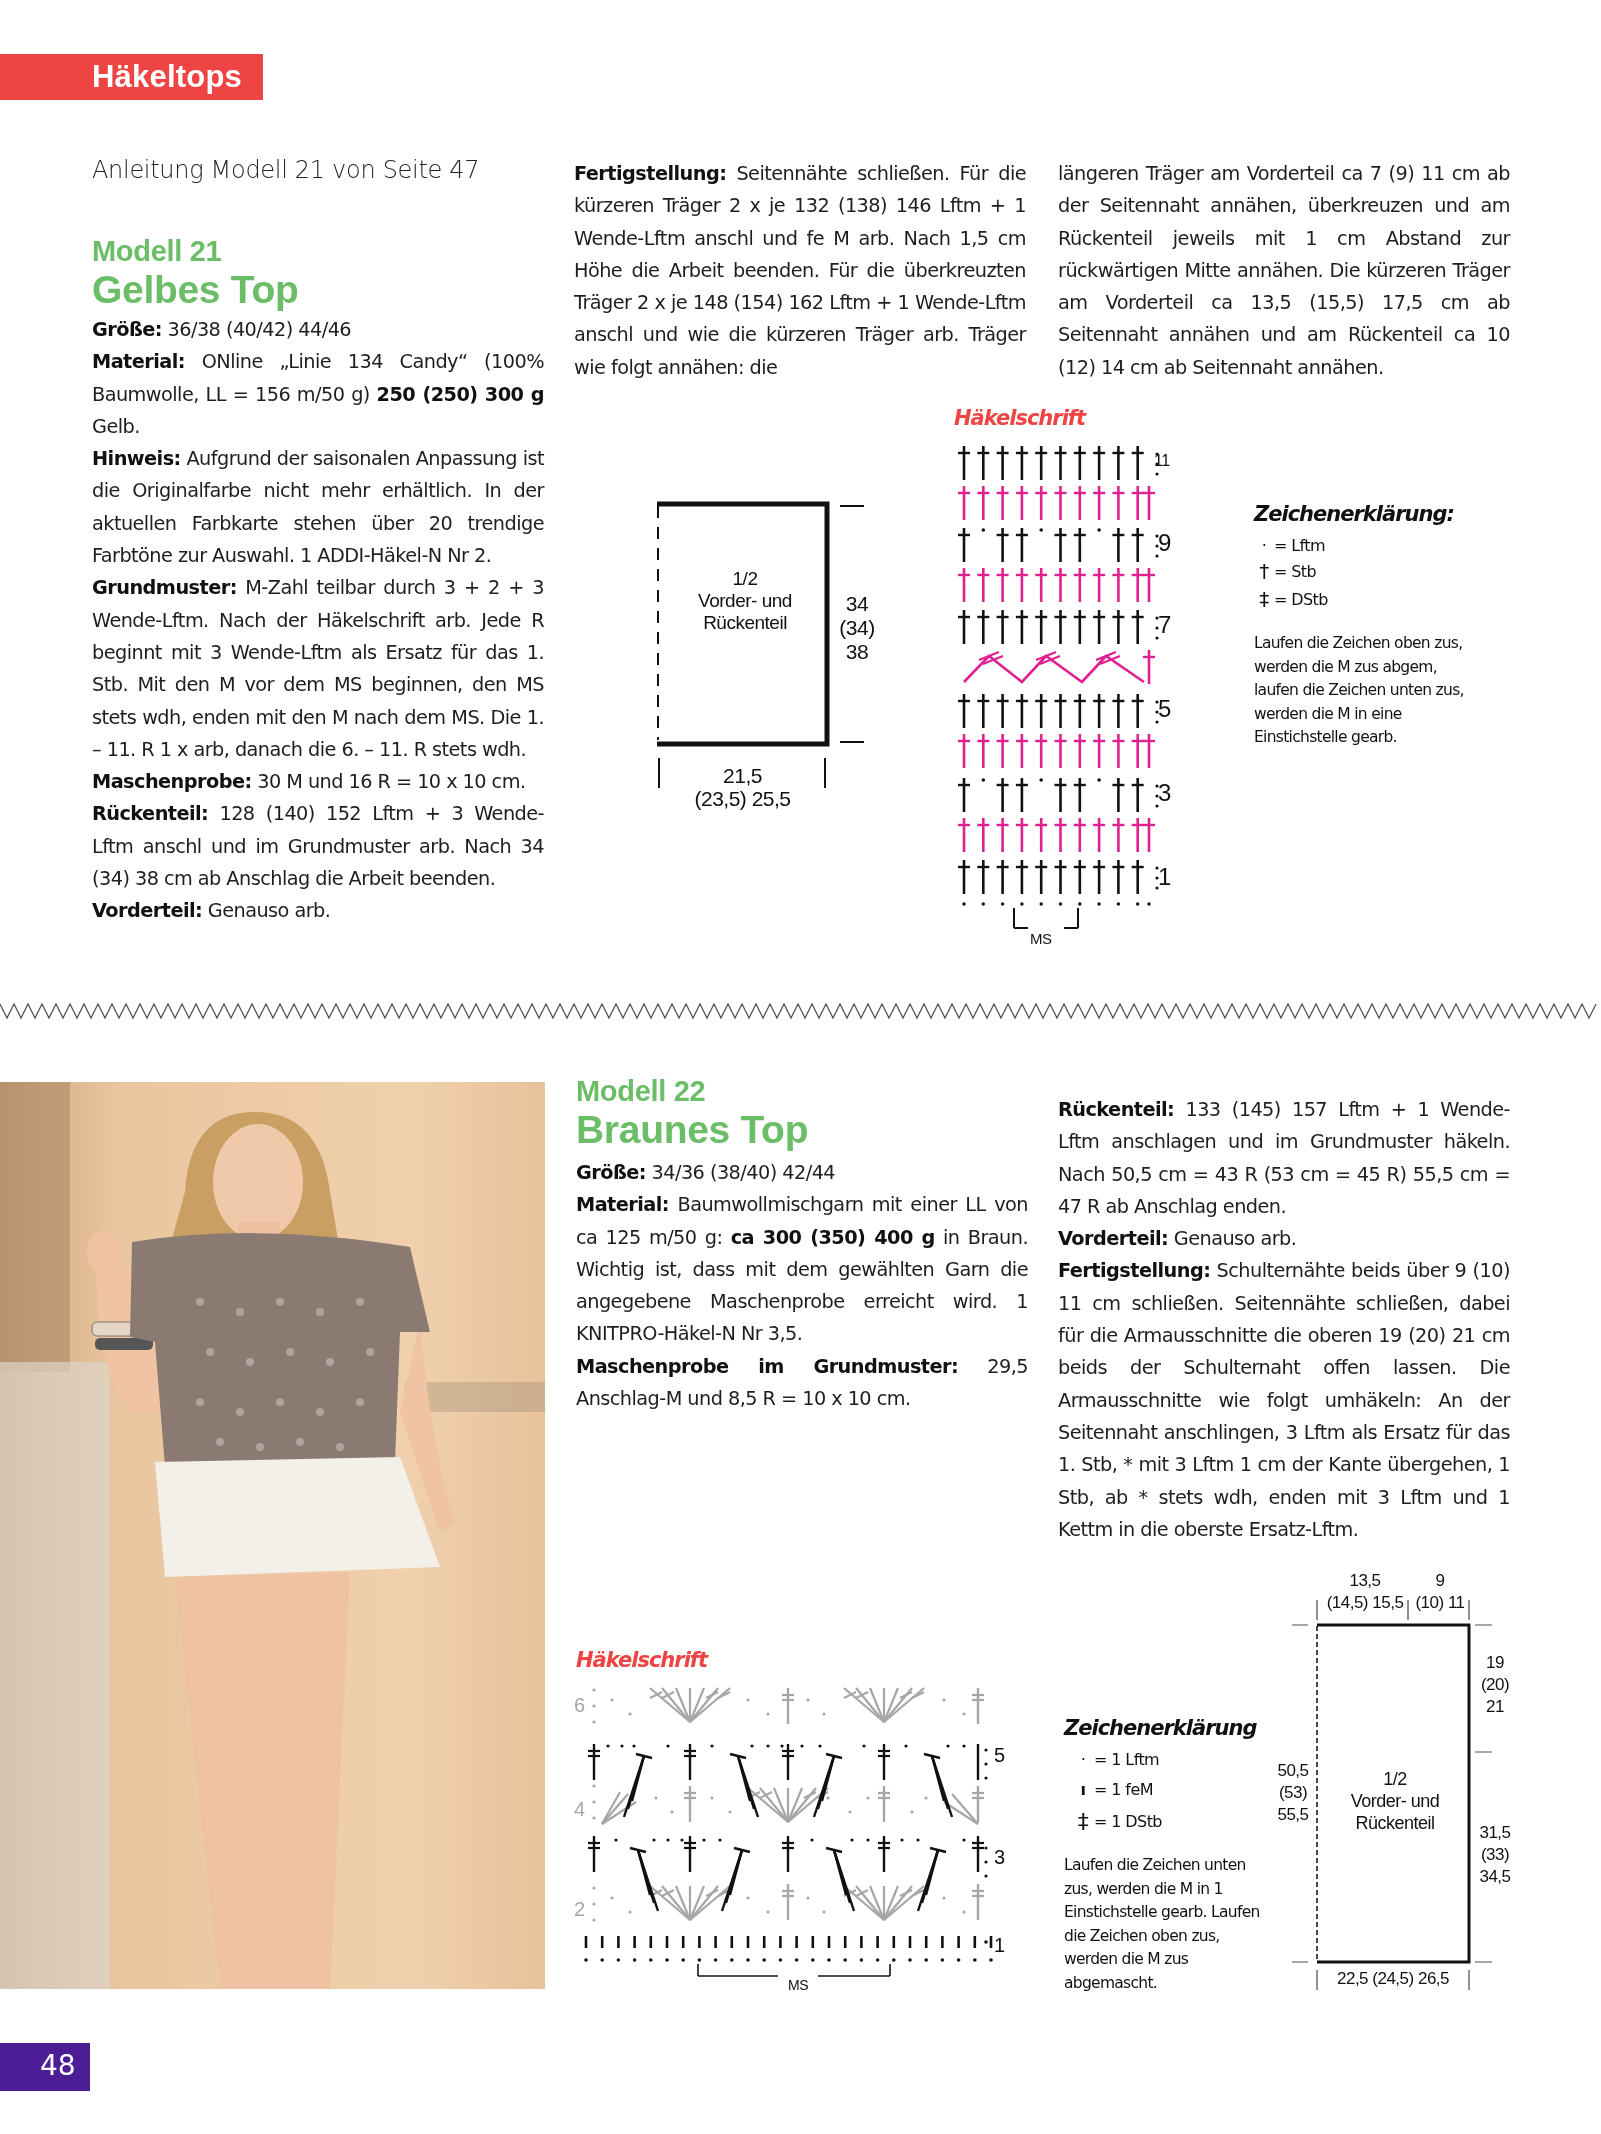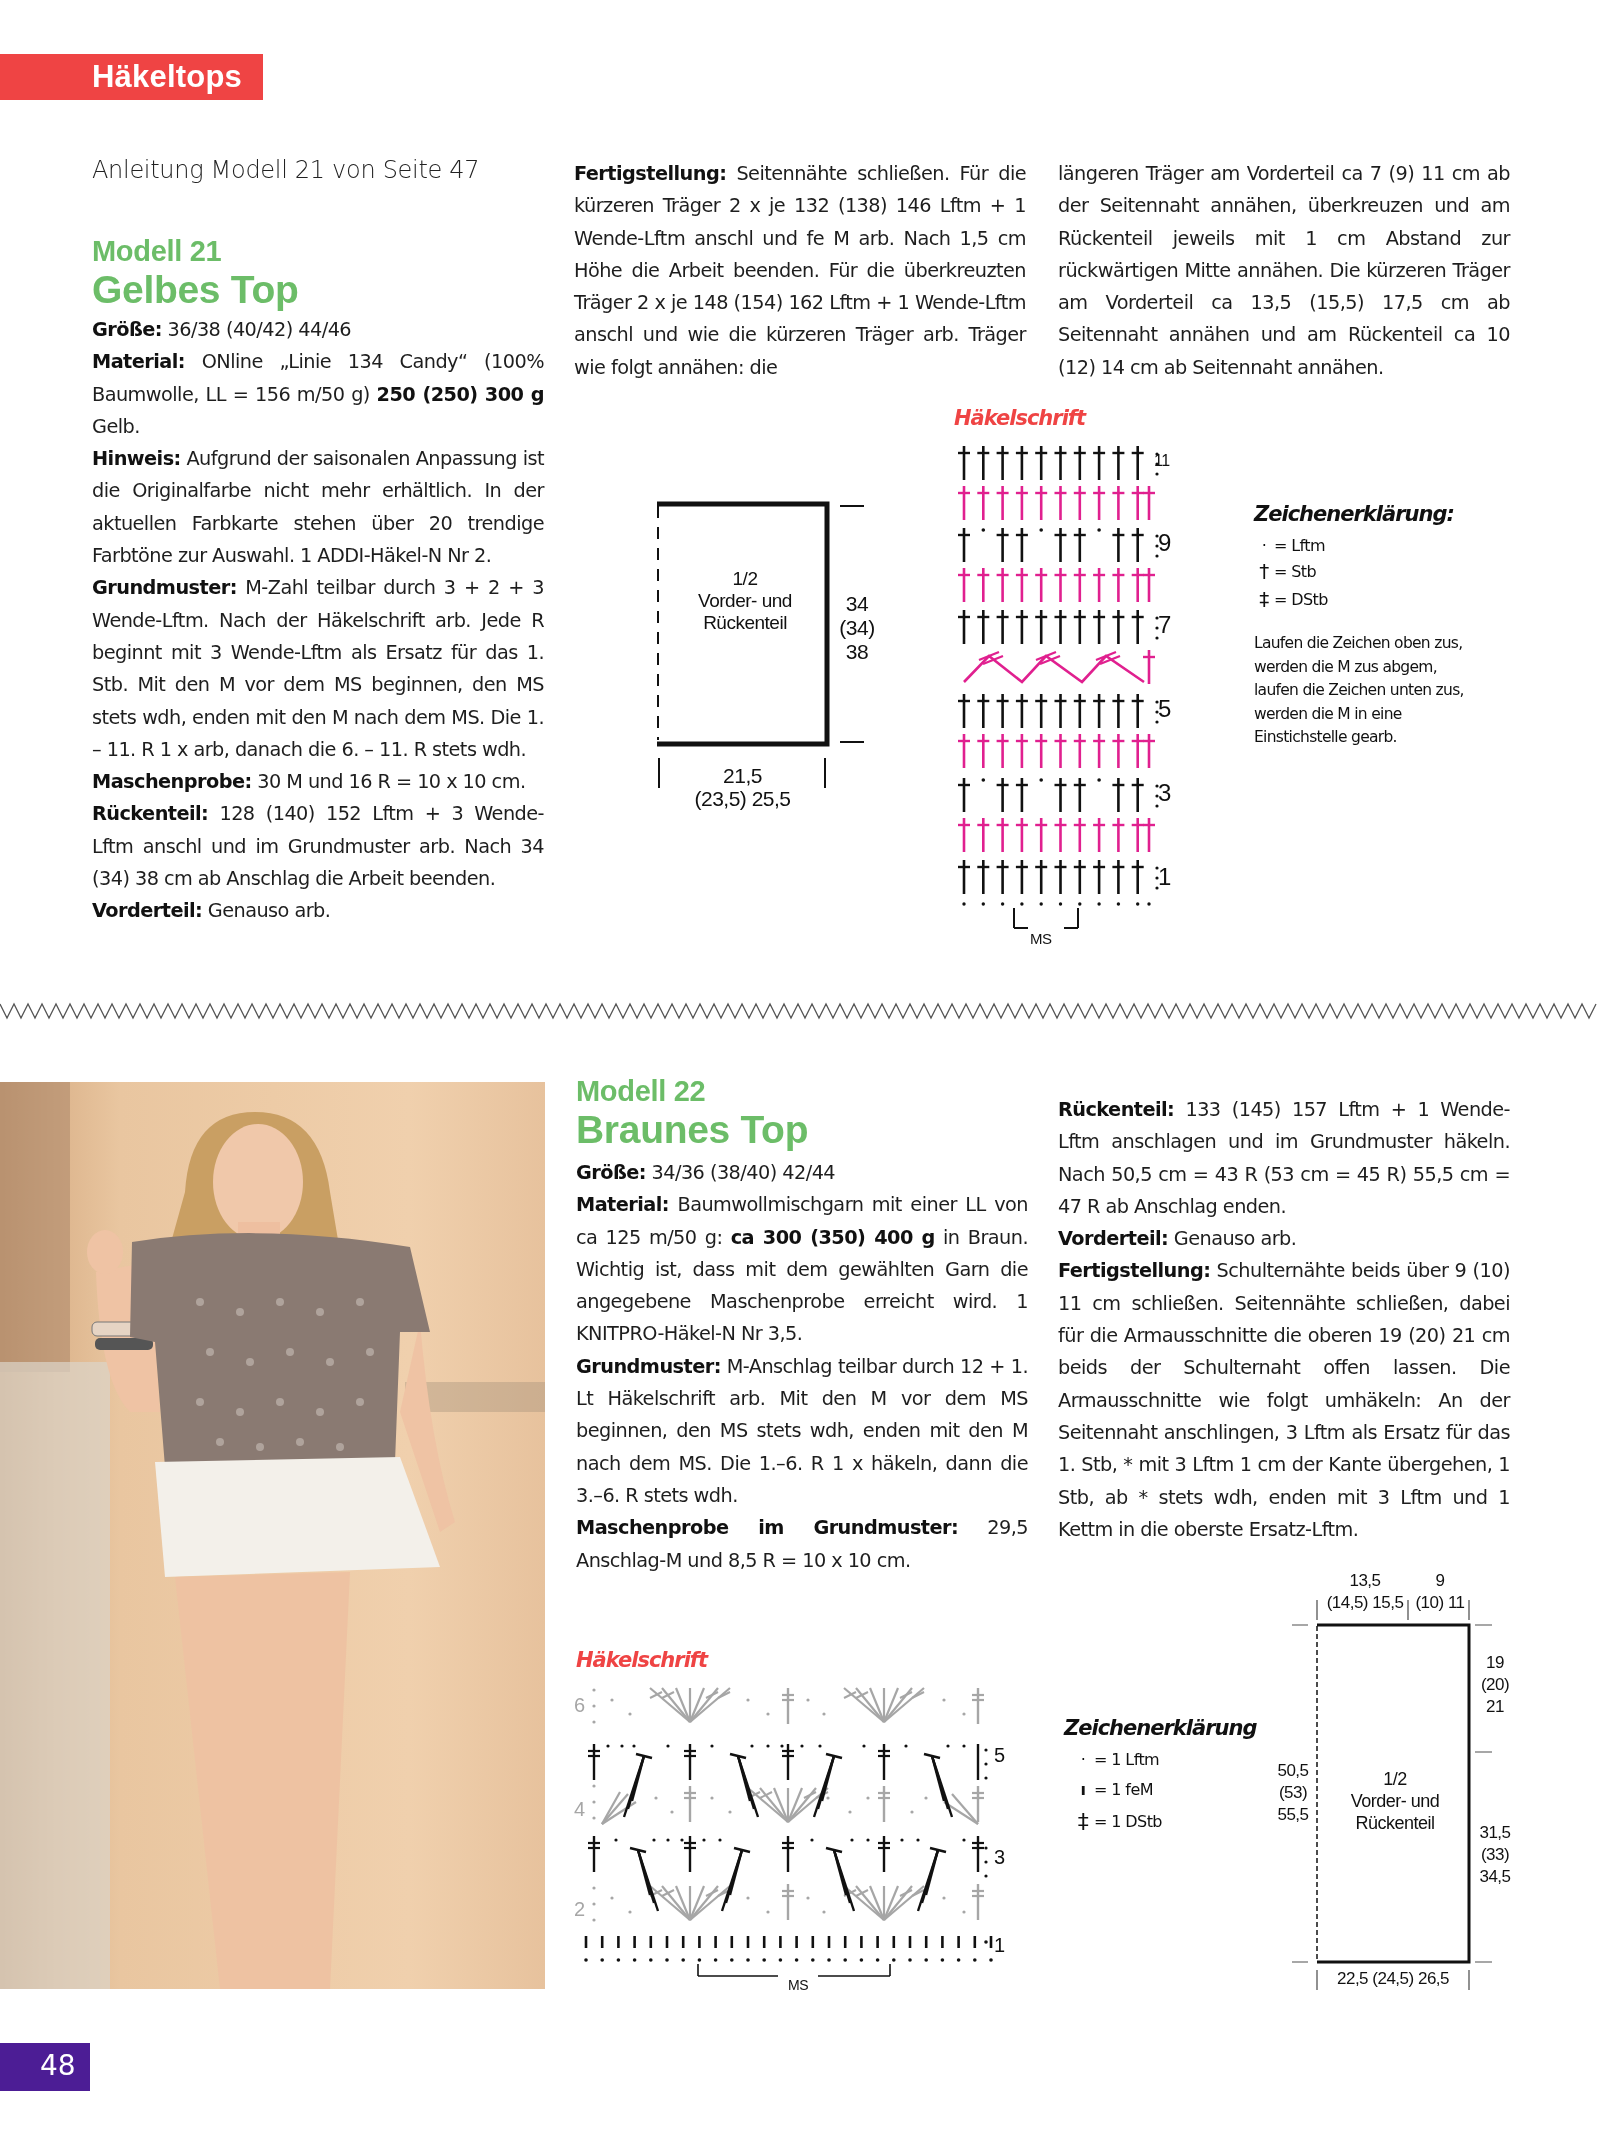--- a/index.html
+++ b/index.html
@@ -412,21 +412,20 @@
     <path d="M175 495 L220 907 L330 907 L350 490 Z" fill="#eec2a2"></path>
   </svg>
 </div>
 
 <div class="abs" style="left:576px; top:1074px; width:452px;">
   <div class="model-no">Modell 22</div>
   <div class="model-title" style="margin-bottom:5px;">Braunes Top</div>
   <div class="txt" id="m22c2">
       <div><b>Größe:</b><span> 34/36 (38/40) 42/44</span></div>
       <div><b>Material:</b><span> Baumwollmischgarn mit einer LL von ca 125 m/50 g: </span><b>ca 300 (350) 400 g</b><span> in Braun. Wichtig ist, dass mit dem gewählten Garn die angegebene Maschenprobe erreicht wird. 1 KNITPRO-Häkel-N Nr 3,5.</span></div>
-      <div><b>Grundmuster:</b><span> M-Anschlag teilbar durch 12 + 1. Lt Häkelschrift arb. Mit den M vor dem MS beginnen, den MS stets wdh, enden mit den M nach dem MS. Die 1.–6. R 1 x häkeln, dann die 3.–6. R stets wdh.</span></div>
       <div><b>Maschenprobe im Grundmuster:</b><span> 29,5 Anschlag-M und 8,5 R = 10 x 10 cm.</span></div>
     </div>
 </div>
 
 <div class="abs txt" id="m22c3" style="left:1058px; top:1094px; width:452px;">
     <div><b>Rückenteil:</b><span> 133 (145) 157 Lftm + 1 Wende-Lftm anschlagen und im Grundmuster häkeln. Nach 50,5 cm = 43 R (53 cm = 45 R) 55,5 cm = 47 R ab Anschlag enden.</span></div>
     <div><b>Vorderteil:</b><span> Genauso arb.</span></div>
     <div><b>Fertigstellung:</b><span> Schulternähte beids über 9 (10) 11 cm schließen. Seitennähte schließen, dabei für die Armausschnitte die oberen 19 (20) 21 cm beids der Schulternaht offen lassen. Die Armausschnitte wie folgt umhäkeln: An der Seitennaht anschlingen, 3 Lftm als Ersatz für das 1. Stb, * mit 3 Lftm 1 cm der Kante übergehen, 1 Stb, ab * stets wdh, enden mit 3 Lftm und 1 Kettm in die oberste Ersatz-Lftm.</span></div>
   </div>
 
@@ -717,20 +716,21 @@
     </div>
     <div class="legend-item" style="height:30px; display:flex; align-items:center;">
       <span style="width:22px; text-align:center; font-size:16px; font-weight:bold;">ı</span>
       <span>= 1 feM</span>
     </div>
     <div class="legend-item" style="height:34px; display:flex; align-items:center;">
       <span style="width:22px; text-align:center; font-size:22px;">‡</span>
       <span>= 1 DStb</span>
     </div>
   </div>
+  <div class="legend-note" style="margin-top:16px; width:200px;">Laufen die Zeichen unten zus, werden die M in 1 Einstichstelle gearb. Laufen die Zeichen oben zus, werden die M zus abgemascht.</div>
 </div>
 
 <div class="abs" style="left:1270px; top:1570px; width:250px; height:420px;">
   <svg width="250" height="420">
     <line x1="47" y1="30" x2="47" y2="50" stroke="#555" stroke-width="1.3"></line>
     <line x1="138" y1="30" x2="138" y2="50" stroke="#555" stroke-width="1.3"></line>
     <line x1="199" y1="30" x2="199" y2="50" stroke="#555" stroke-width="1.3"></line>
     <line x1="22" y1="55" x2="38" y2="55" stroke="#777" stroke-width="1.3"></line>
     <line x1="205" y1="55" x2="222" y2="55" stroke="#777" stroke-width="1.3"></line>
     <line x1="205" y1="182" x2="222" y2="182" stroke="#777" stroke-width="1.3"></line>

